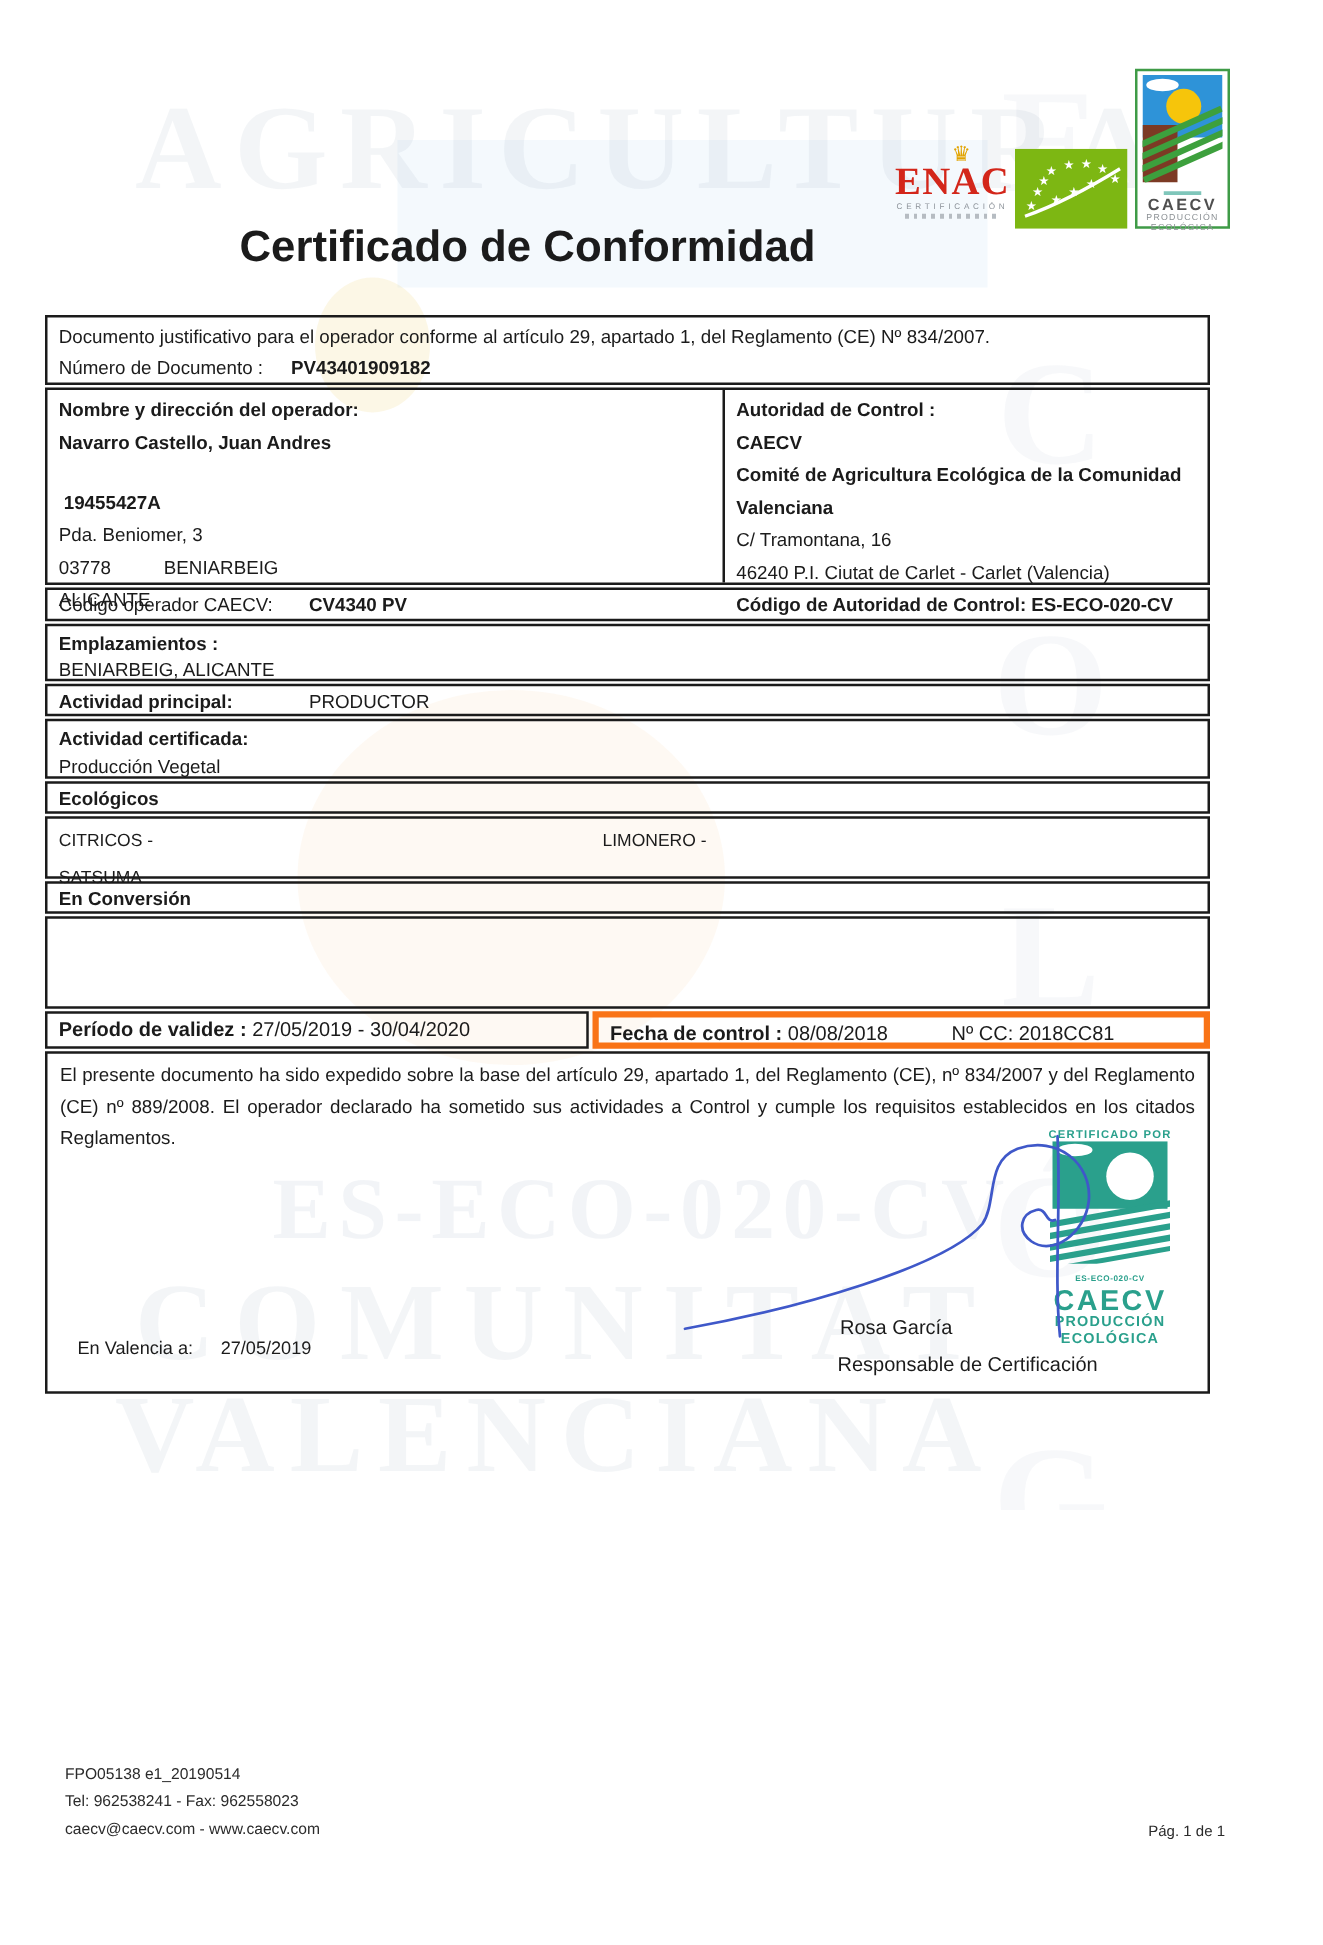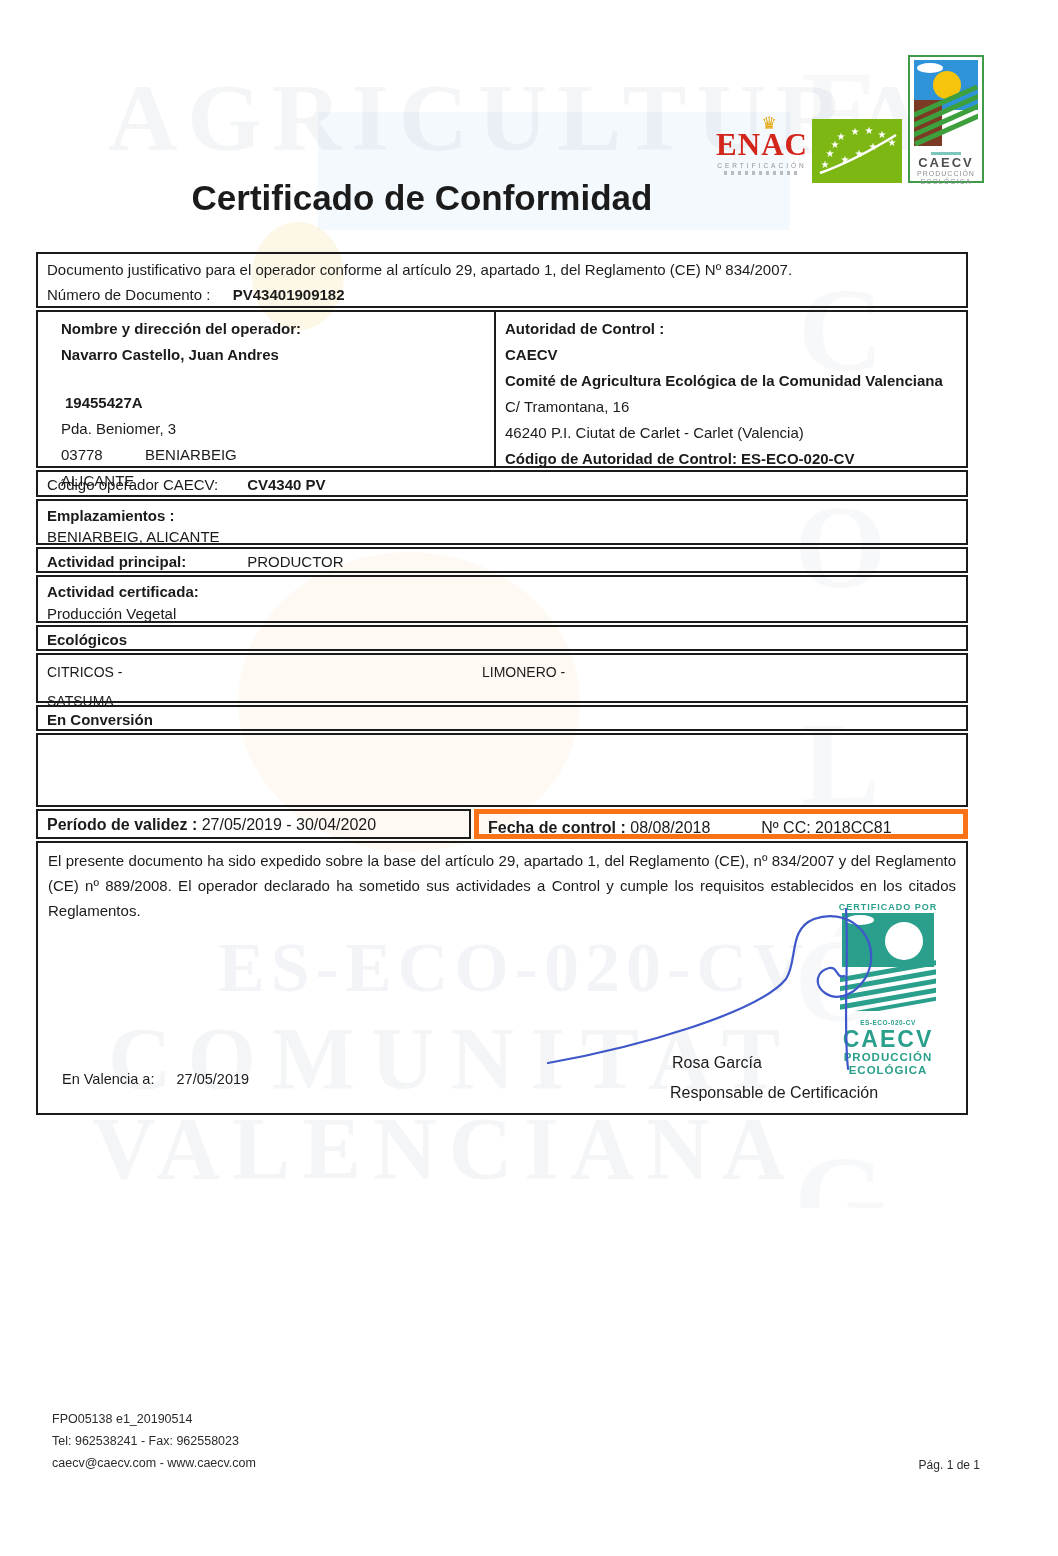--- a/index.html
+++ b/index.html
@@ -39,21 +39,21 @@
   .title{position:absolute;left:0;top:178px;width:844px;text-align:center;
     font-size:35px;font-weight:bold;letter-spacing:0;}
 
   
   .doc{position:absolute;left:36px;top:252px;width:932px;}
   .row{border:2px solid #1b1b1b;box-sizing:border-box;margin-bottom:2px;
     font-size:15px;line-height:25px;padding:3px 9px;background:transparent;}
   .b{font-weight:bold;}
   .row-head{height:56px;}
   .row-parties{height:158px;display:flex;padding:0;}
-  .cell-op{width:456px;box-sizing:border-box;padding:4px 23px;}
+  .cell-op{width:540px;box-sizing:border-box;padding:4px 9px;}
   .cell-auth{flex:1;box-sizing:border-box;border-left:2px solid #1b1b1b;padding:4px 9px;}
   .line{line-height:26px;}
   .gap-line{height:22px;}
   .row-code{height:27px;padding-top:0;padding-bottom:1px;}
   .lbl-col{display:inline-block;width:196px;}
   .row-locations{height:46px;line-height:21px;padding-top:4px;}
   .row-mainact{height:26px;padding-top:0;padding-bottom:0;}
   .row-certact{height:48px;line-height:21.5px;padding-top:4px;}
   .row-group{height:46px;line-height:21px;padding-top:4px;}
   .row-sec{height:26px;padding-top:0;padding-bottom:0;}

